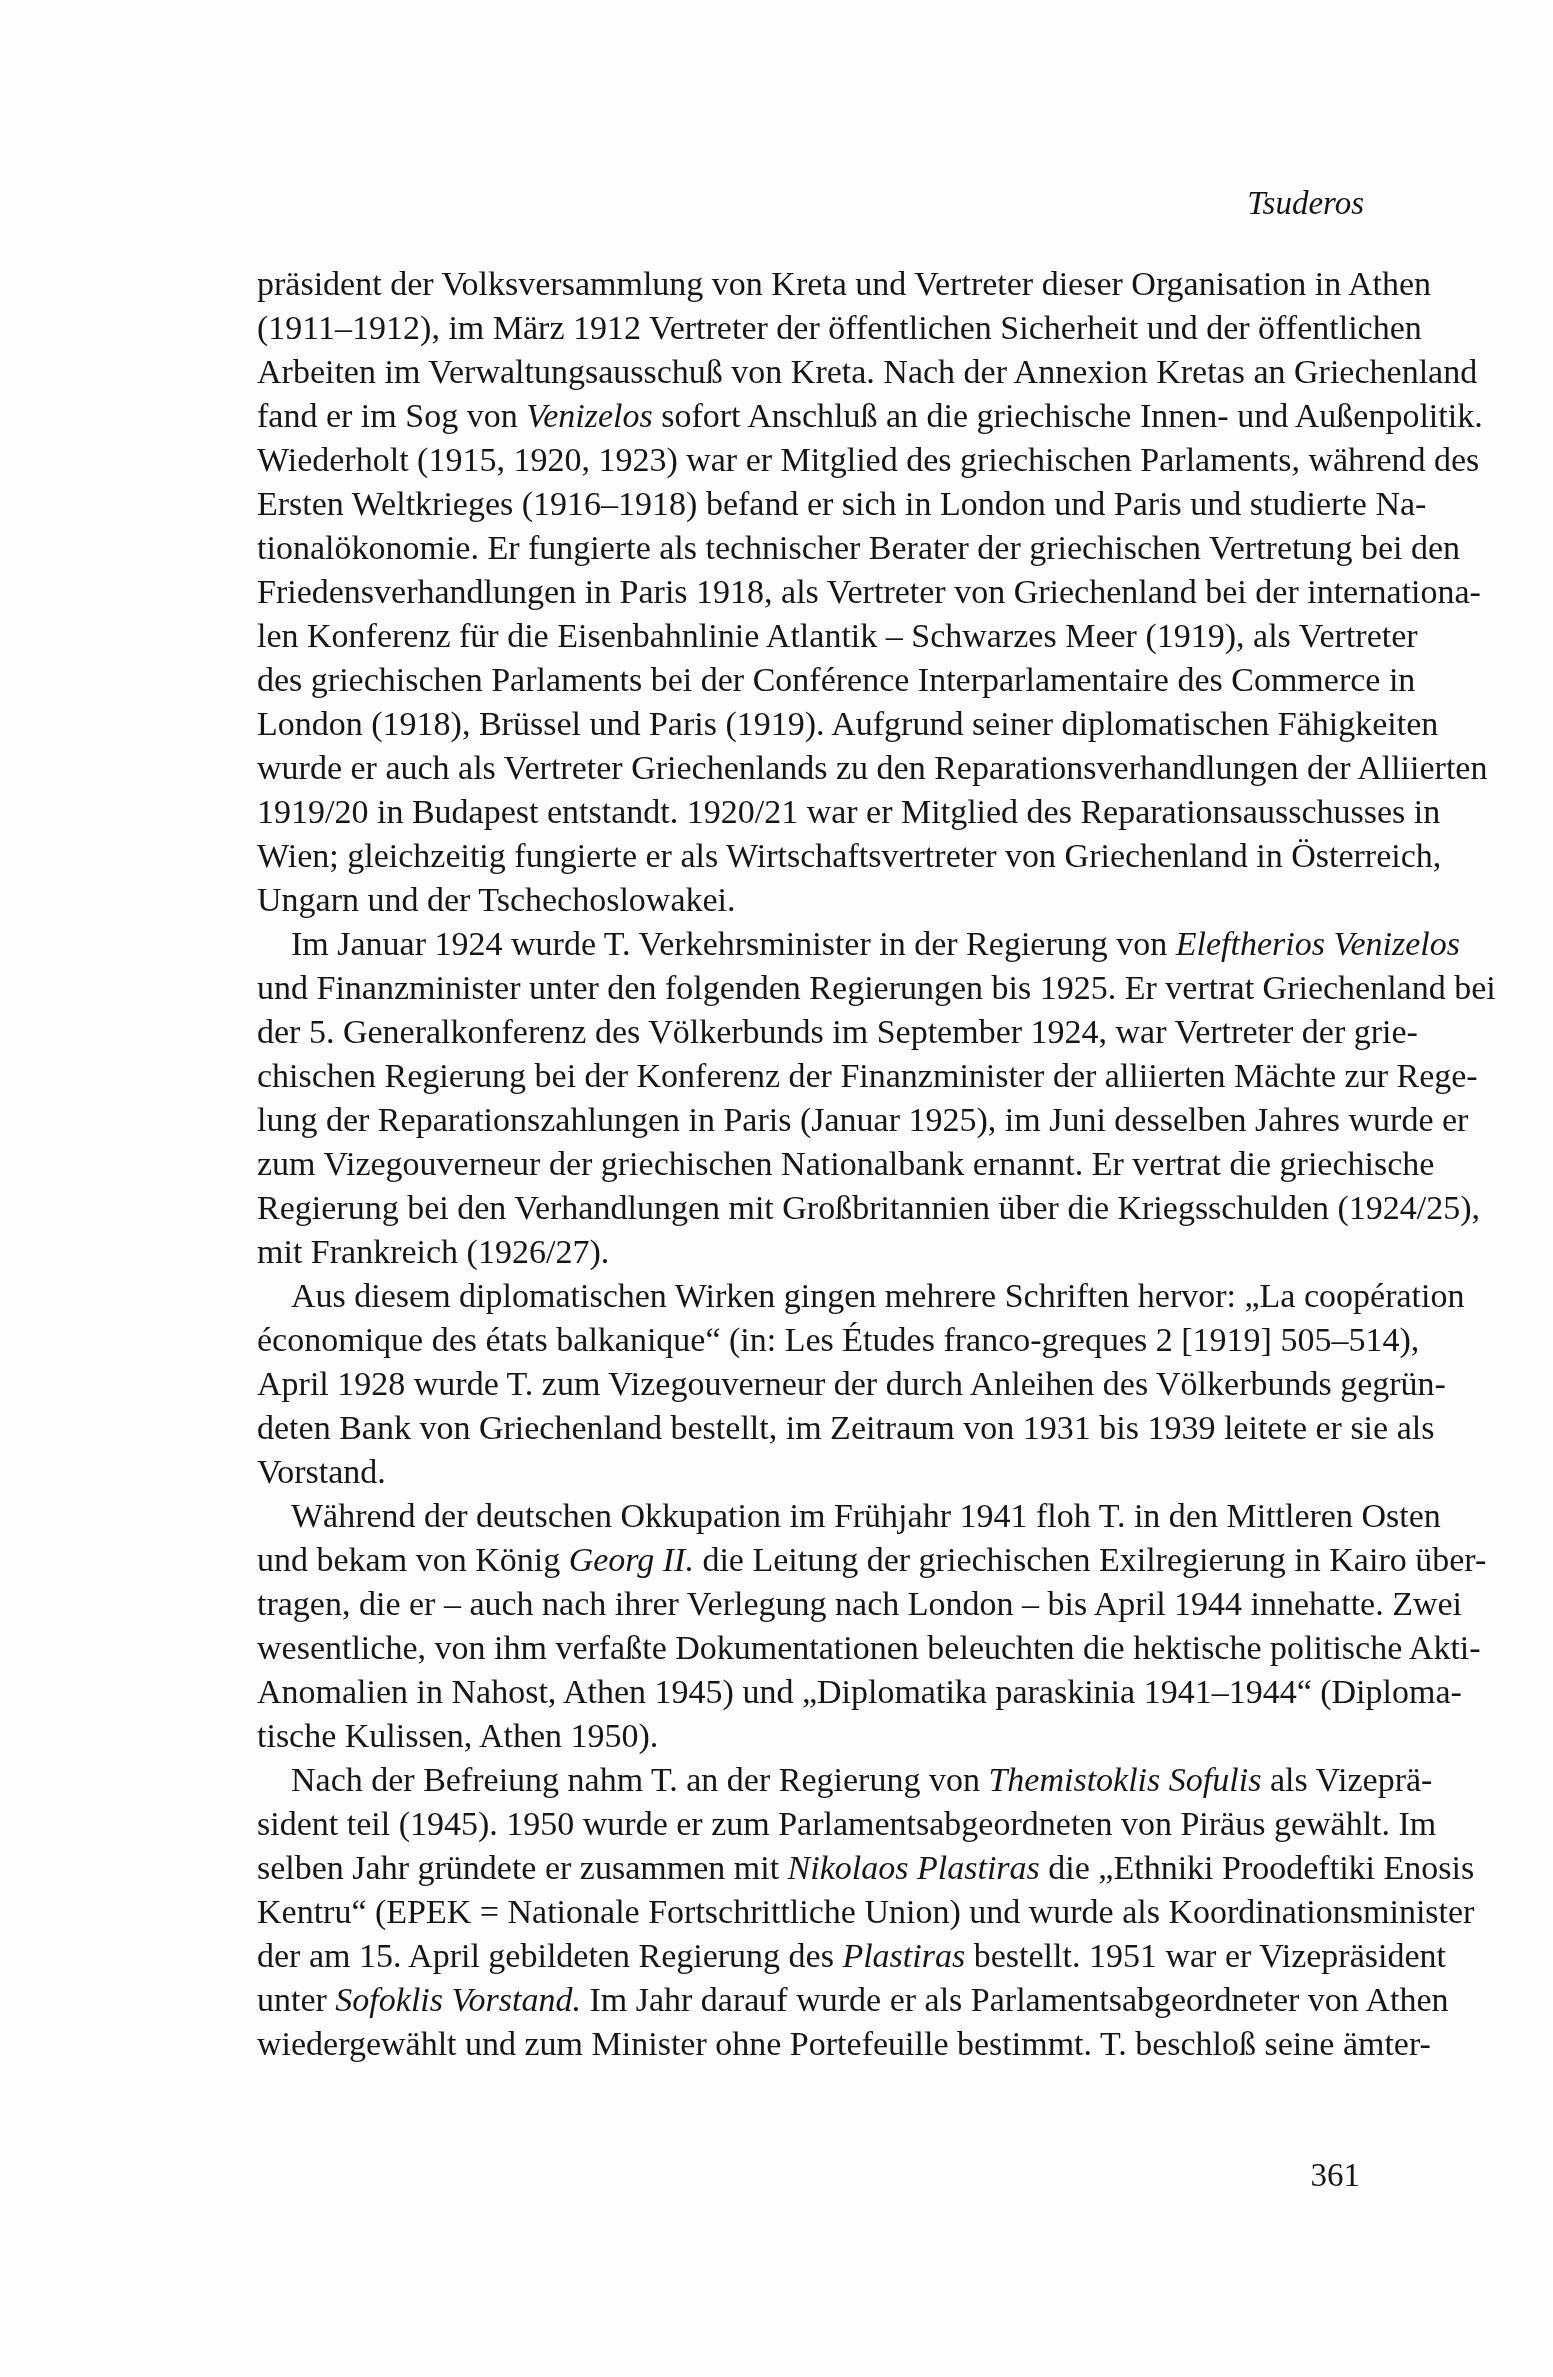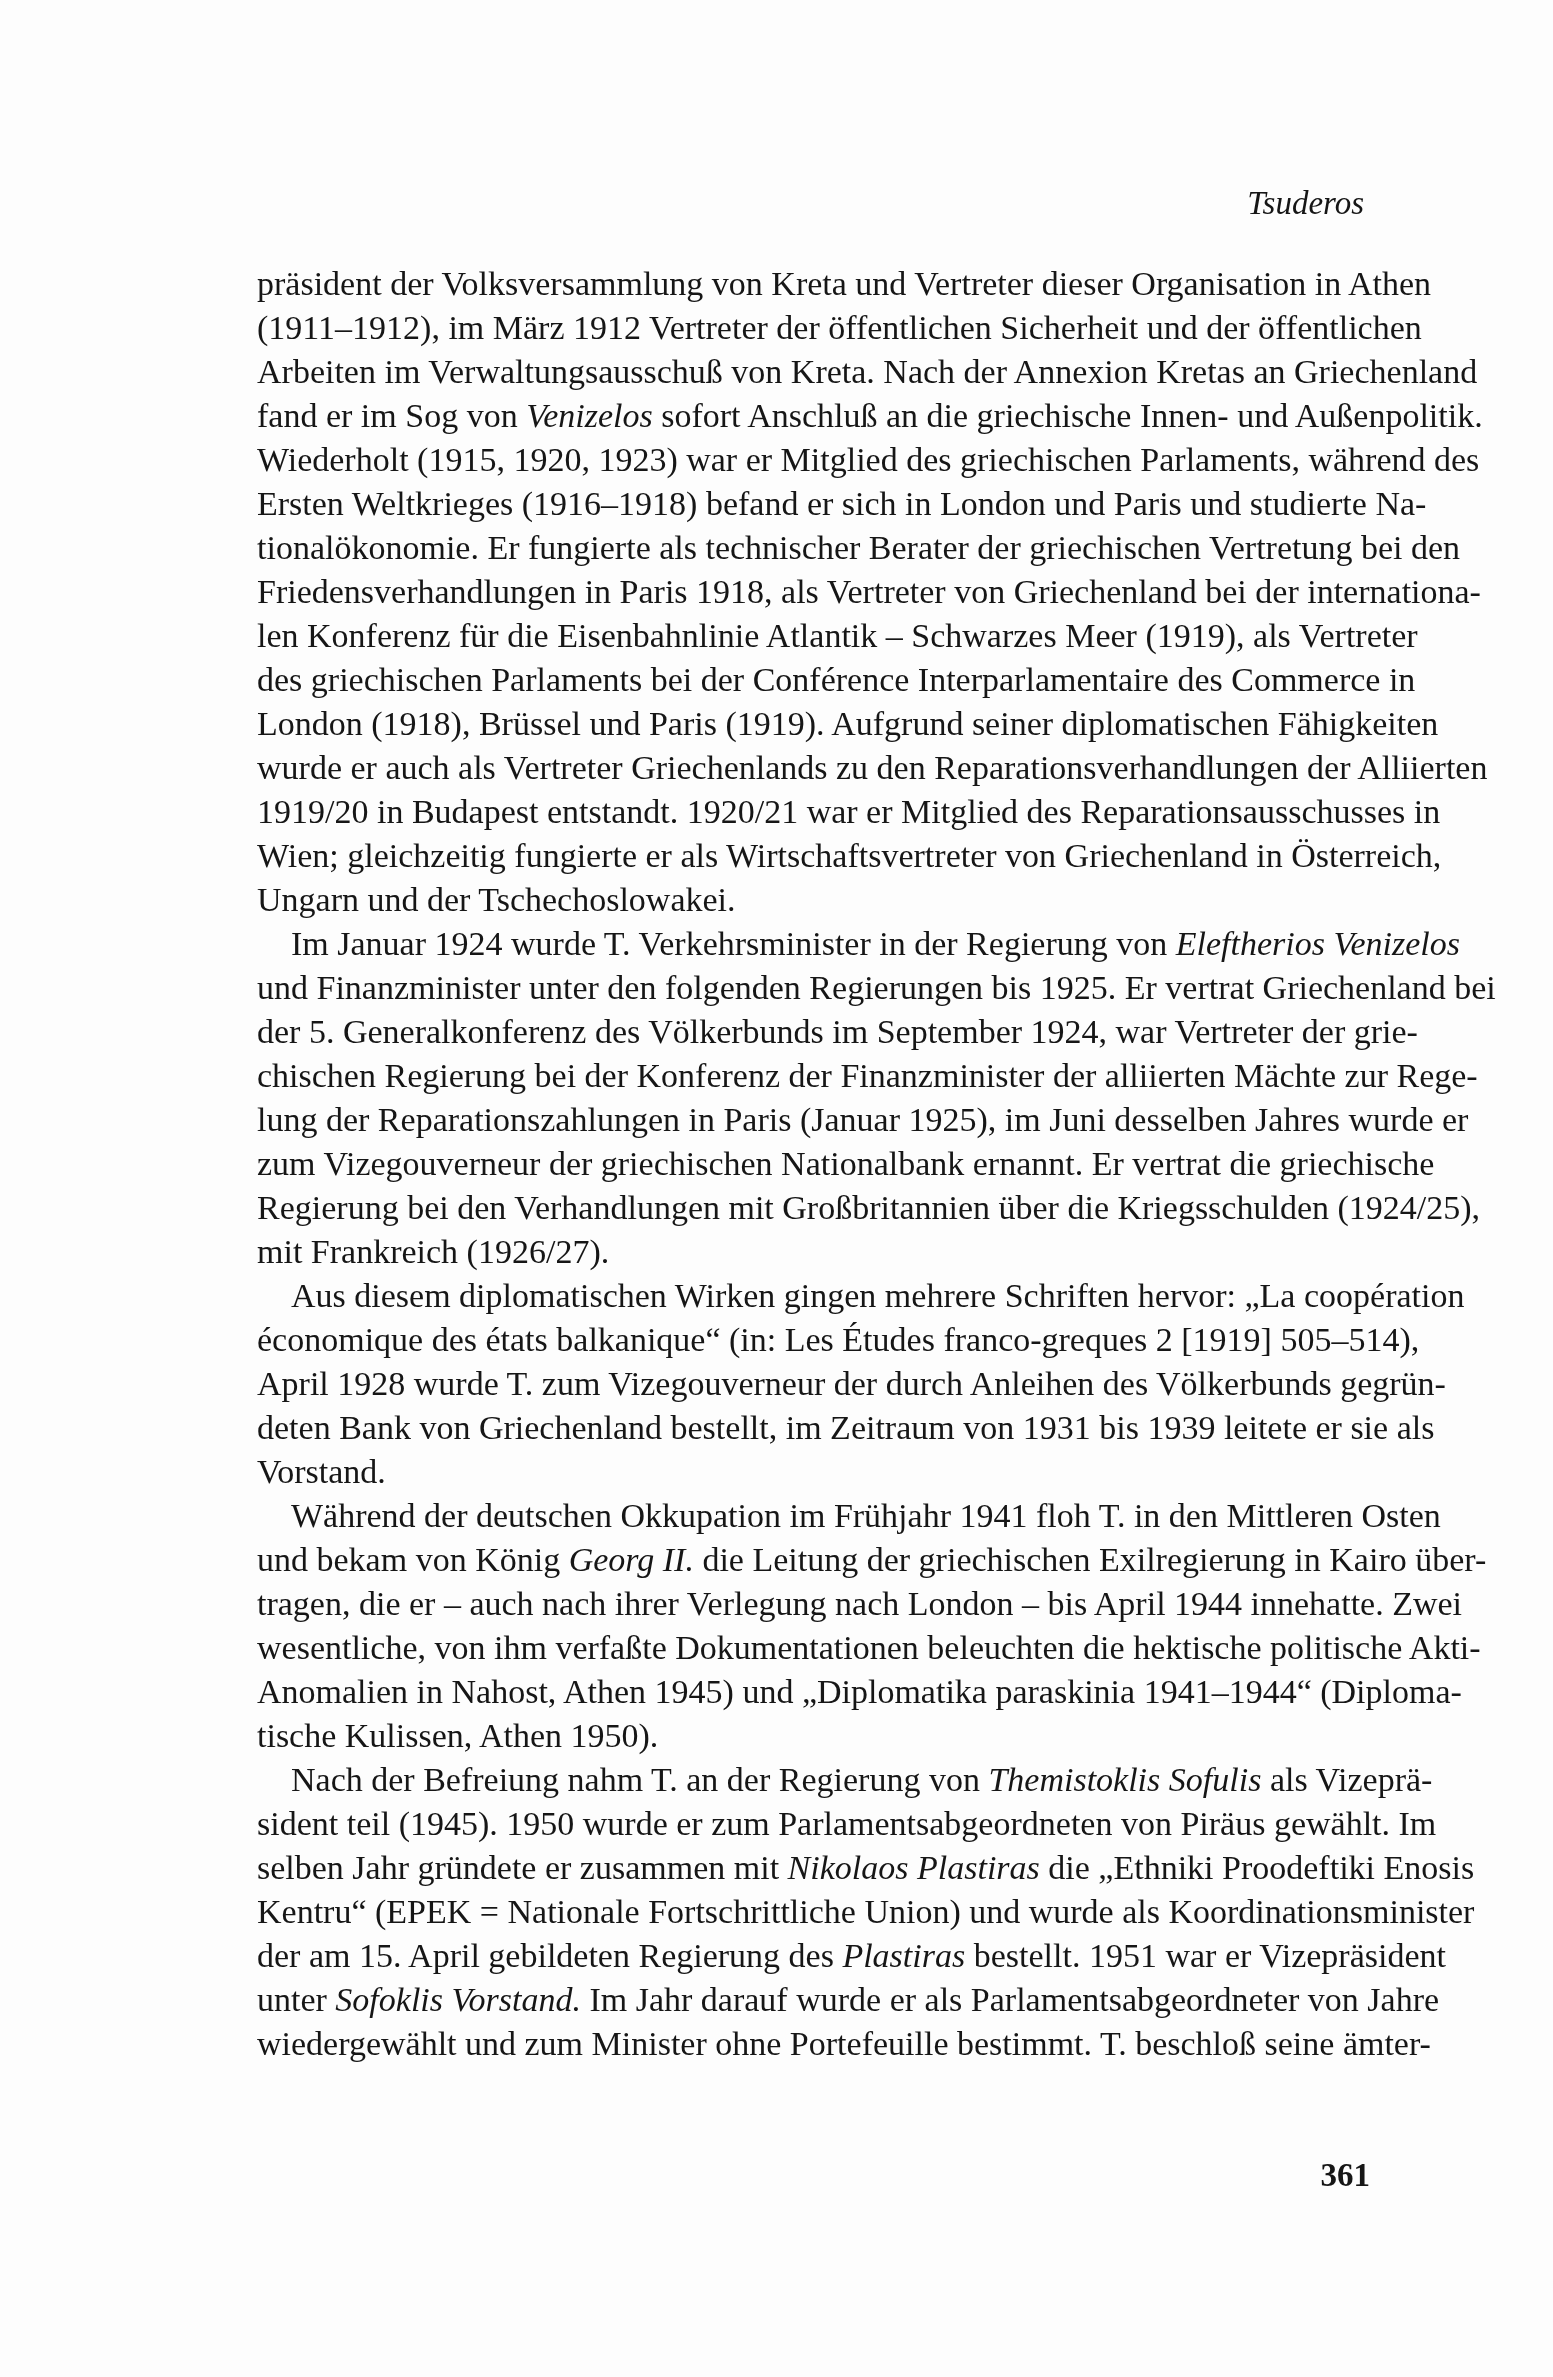--- a/index.html
+++ b/index.html
@@ -6,21 +6,21 @@
   body { width: 1554px; height: 2377px; position: relative; overflow: hidden;
          font-family: "Liberation Serif", "DejaVu Serif", serif; color: #161616; }
   .running-head { position: absolute; top: 185px; right: 190px; font-size: 33px; font-style: italic; }
   .body-text { position: absolute; top: 262px; left: 257px; width: 1108px; }
   .line { display: block; font-size: 34px; line-height: 44px; height: 44px;
           text-align: justify; text-align-last: justify; white-space: nowrap; }
   .line.last { text-align-last: left; }
   .line.indent { padding-left: 34px; }
   .line span { white-space: pre; }
   i { font-style: italic; }
-  .folio { position: absolute; top: 2157px; right: 184px; font-size: 33px; font-weight: bold; }
+  .folio { position: absolute; top: 2157px; right: 194px; font-size: 33px; }
 </style>
 </head>
 <body>
 
 <div class="running-head">Tsuderos</div>
 
 <div class="body-text" id="body-text">
     <div>
       <div class="line"><span>präsident der Volksversammlung von Kreta und Vertreter dieser Organisation in Athen</span></div>
       <div class="line"><span>(1911–1912), im März 1912 Vertreter der öffentlichen Sicherheit und der öffentlichen</span></div>
@@ -62,19 +62,19 @@
       <div class="line"><span>wesentliche, von ihm verfaßte Dokumentationen beleuchten die hektische politische Akti-</span></div>
       <div class="line"><span>Anomalien in Nahost, Athen 1945) und „Diplomatika paraskinia 1941–1944“ (Diploma-</span></div>
       <div class="line last"><span>tische Kulissen, Athen 1950).</span></div>
     </div>
     <div>
       <div class="line indent"><span>Nach der Befreiung nahm T. an der Regierung von </span><i>Themistoklis Sofulis</i><span> als Vizeprä-</span></div>
       <div class="line"><span>sident teil (1945). 1950 wurde er zum Parlamentsabgeordneten von Piräus gewählt. Im</span></div>
       <div class="line"><span>selben Jahr gründete er zusammen mit </span><i>Nikolaos Plastiras</i><span> die „Ethniki Proodeftiki Enosis</span></div>
       <div class="line"><span>Kentru“ (EPEK = Nationale Fortschrittliche Union) und wurde als Koordinationsminister</span></div>
       <div class="line"><span>der am 15. April gebildeten Regierung des </span><i>Plastiras</i><span> bestellt. 1951 war er Vizepräsident</span></div>
-      <div class="line"><span>unter </span><i>Sofoklis Vorstand.</i><span> Im Jahr darauf wurde er als Parlamentsabgeordneter von Jahre</span></div>
+      <div class="line"><span>unter </span><i>Sofoklis Vorstand.</i><span> Im Jahr darauf wurde er als Parlamentsabgeordneter von Athen</span></div>
       <div class="line"><span>wiedergewählt und zum Minister ohne Portefeuille bestimmt. T. beschloß seine ämter-</span></div>
     </div>
   </div>
 
 <div class="folio">361</div>
 
 
 </body></html>

